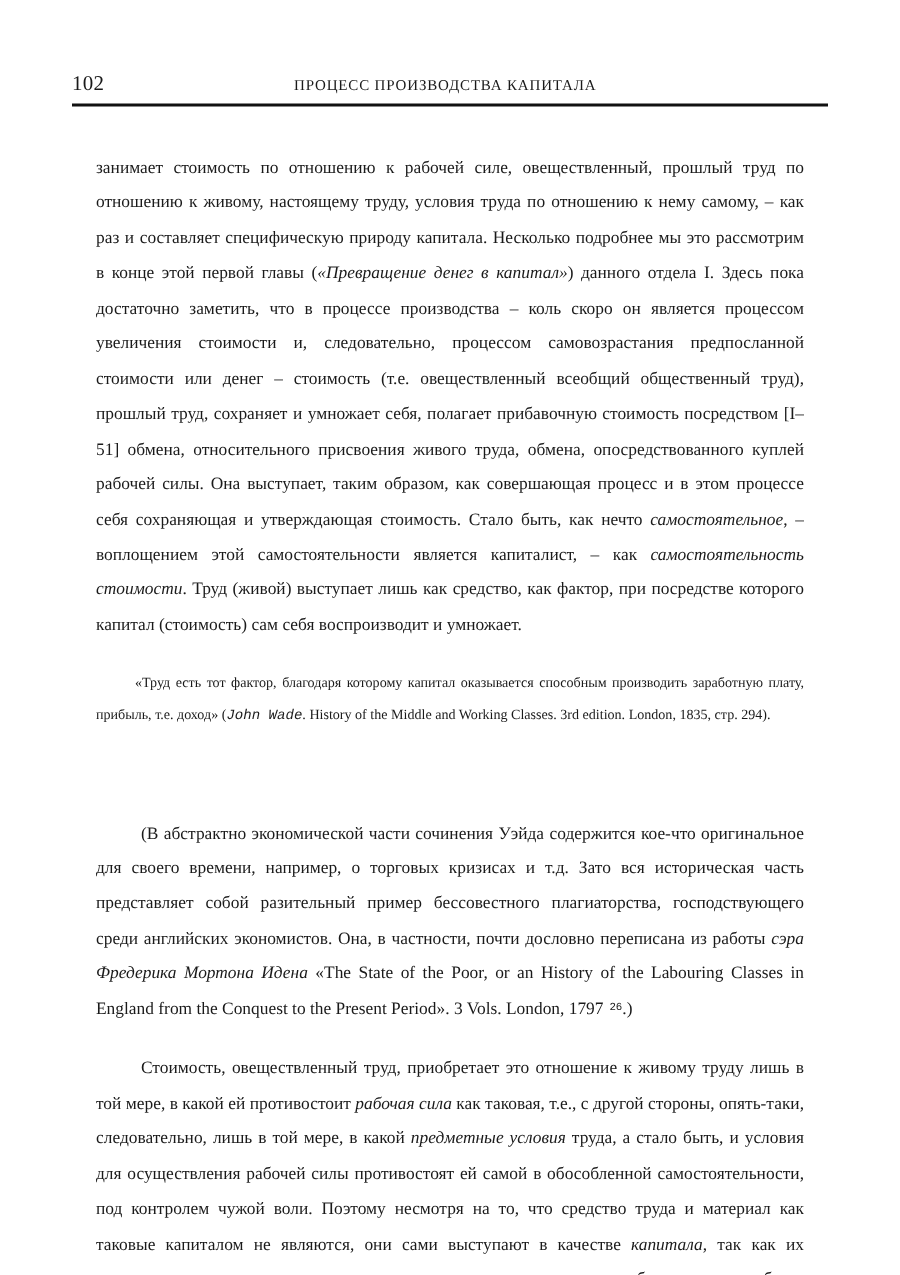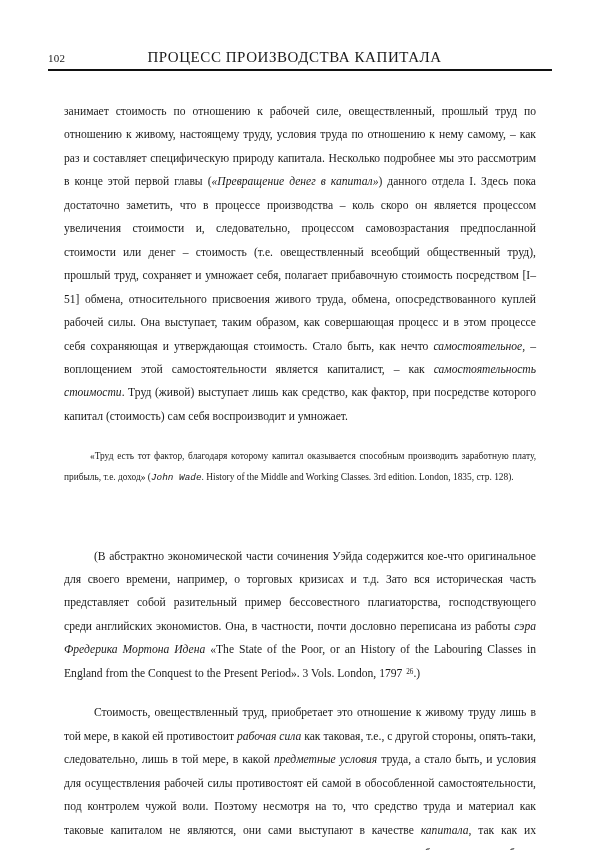--- a/index.html
+++ b/index.html
@@ -28,30 +28,30 @@
   .running-head {
     position: absolute;
     top: 50px;
     left: 48px;
     width: 504px;
     height: 18px;
     display: flex;
     align-items: baseline;
   }
   .folio {
-    font-size: 11px;
+    font-size: 14px;
     line-height: 1;
     letter-spacing: 0.2px;
     flex: 0 0 auto;
     text-align: right;
   }
   .head-title {
     flex: 1 1 auto;
     text-align: center;
-    font-size: 15px;
+    font-size: 10px;
     line-height: 1;
     letter-spacing: 0.55px;
     margin-left: -28px;
   }
   .head-rule {
     position: absolute;
     top: 69px;
     left: 48px;
     width: 504px;
     height: 1.6px;
@@ -89,38 +89,39 @@
   }
   .extract .it { font-style: italic; font-family: Liberation Mono, monospace; }
 
   .gap-after-extract { height: 24px; }
 
   sup {
     font-size: 0.62em;
     vertical-align: 0.42em;
     line-height: 0;
     margin-left: 1px;
+    font-family: Liberation Mono, monospace;
   }
 </style>
 </head>
 <body>
 
 <div class="page">
 
   <div class="running-head">
     <span class="folio">102</span>
     <span class="head-title">ПРОЦЕСС ПРОИЗВОДСТВА КАПИТАЛА</span>
   </div>
   <div class="head-rule"></div>
 
   <div class="column">
 
     <p class="noindent"><span>занимает стоимость по отношению к рабочей силе, овеществленный, прошлый труд по отношению к живому, настоящему труду, условия труда по отношению к нему самому, – как раз и составляет специфическую природу капитала. Несколько подробнее мы это рассмотрим в конце этой первой главы (</span><i>«Превращение денег в капитал»</i><span>) данного отдела I. Здесь пока достаточно заметить, что в процессе производства – коль скоро он является процессом увеличения стоимости и, следовательно, процессом самовозрастания предпосланной стоимости или денег – стоимость (т.е. овеществленный всеобщий общественный труд), прошлый труд, сохраняет и умножает себя, полагает прибавочную стоимость посредством [I–51] обмена, относительного присвоения живого труда, обмена, опосредствованного куплей рабочей силы. Она выступает, таким образом, как совершающая процесс и в этом процессе себя сохраняющая и утверждающая стоимость. Стало быть, как нечто </span><i>самостоятельное</i><span>, – воплощением этой самостоятельности является капиталист, – как </span><i>самостоятельность стоимости</i><span>. Труд (живой) выступает лишь как средство, как фактор, при посредстве которого капитал (стоимость) сам себя воспроизводит и умножает.</span></p>
 
-    <p class="extract"><span>«Труд есть тот фактор, благодаря которому капитал оказывается способным производить заработную плату, прибыль, т.е. доход» (</span><span class="it">John Wade</span><span>. History of the Middle and Working Classes. 3rd edition. London, 1835, стр. 128).</span></p>
+    <p class="extract"><span>«Труд есть тот фактор, благодаря которому капитал оказывается способным производить заработную плату, прибыль, т.е. доход» (</span><span class="it">John Wade</span><span>. History of the Middle and Working Classes. 3rd edition. London, 1835, стр. 294).</span></p>
 
     <div class="gap-after-extract"></div>
 
     <p class="indent"><span>(В абстрактно экономической части сочинения Уэйда содержится кое-что оригинальное для своего времени, например, о торговых кризисах и т.д. Зато вся историческая часть представляет собой разительный пример бессовестного плагиаторства, господствующего среди английских экономистов. Она, в частности, почти дословно переписана из работы </span><i>сэра Фредерика Мортона Идена</i><span> «The State of the Poor, or an History of the Labouring Classes in England from the Conquest to the Present Period». 3 Vols. London, 1797 </span><sup>26</sup><span>.)</span></p>
 
     <p class="indent"><span>Стоимость, овеществленный труд, приобретает это отношение к живому труду лишь в той мере, в какой ей противостоит </span><i>рабочая сила</i><span> как таковая, т.е., с другой стороны, опять-таки, следовательно, лишь в той мере, в какой </span><i>предметные условия</i><span> труда, а стало быть, и условия для осуществления рабочей силы противостоят ей самой в обособленной самостоятельности, под контролем чужой воли. Поэтому несмотря на то, что средство труда и материал как таковые капиталом не являются, они сами выступают в качестве </span><i>капитала</i><span>, так как их самостоятельность, их эгоистичное существование по отношению к рабочему и, стало быть, по отношению к самому труду срослось с их</span></p>
 
   </div>
 </div>
 

